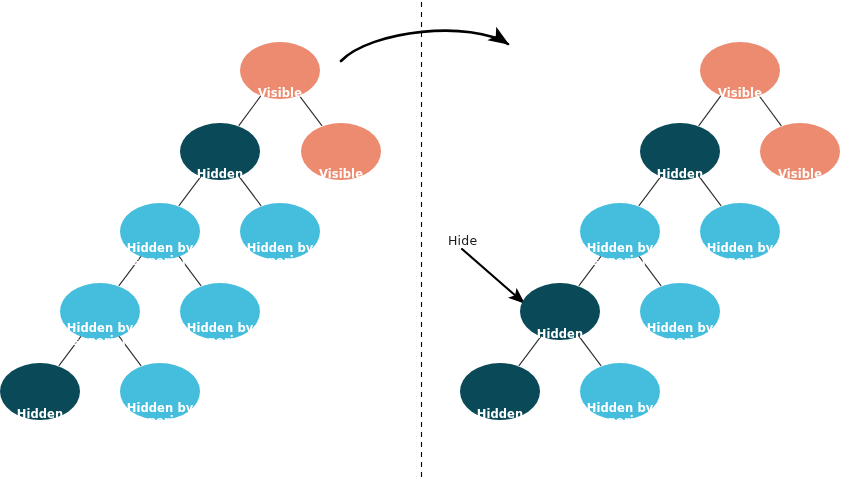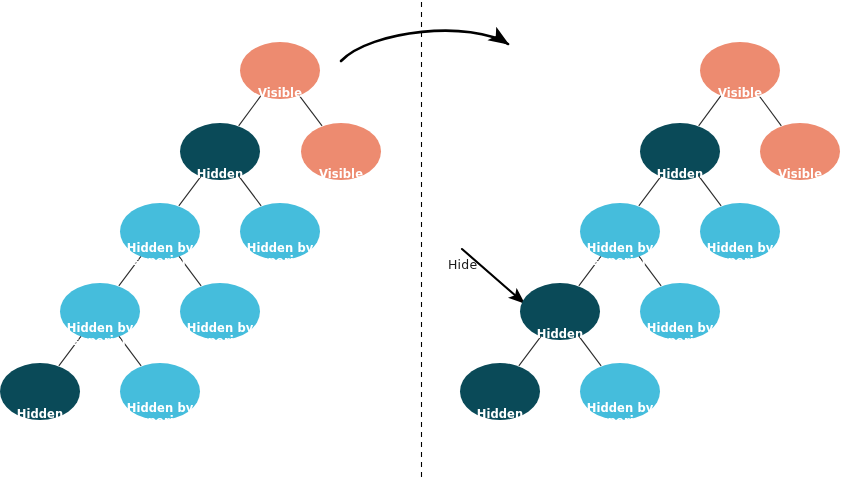--- a/index.html
+++ b/index.html
@@ -94,21 +94,21 @@
       <line x1="421.5" y1="2" x2="421.5" y2="480" stroke="#000000" stroke-width="1.1" stroke-dasharray="5,5"></line>
     </g>
     <g>
       <path d="M341,61 C371,30 471,20 508,44" fill="none" stroke="#000000" stroke-width="2.6" stroke-linecap="round" marker-end="url(#arrowhead)"></path>
     </g>
     <g>
       <path d="M462,249 L524,303" fill="none" stroke="#000000" stroke-width="2.1" stroke-linecap="round" marker-end="url(#arrowhead)"></path>
     </g>
   </svg>
 
-  <div class="ann-label" style="left:448px; top:233px;margin-top:24px;">Hide</div>
+  <div class="ann-label" style="left:448px; top:233px;">Hide</div>
 
   <div id="nodes-layer">
       <div class="node" style="left: 280px; top: 70px; background: rgb(237, 139, 112); color: rgb(255, 255, 255);">
         <span class="node-label">Visible</span>
       </div>
       <div class="node" style="left: 220px; top: 151px; background: rgb(10, 74, 88); color: rgb(255, 255, 255);">
         <span class="node-label">Hidden</span>
       </div>
       <div class="node" style="left: 341px; top: 151px; background: rgb(237, 139, 112); color: rgb(255, 255, 255);">
         <span class="node-label">Visible</span>

